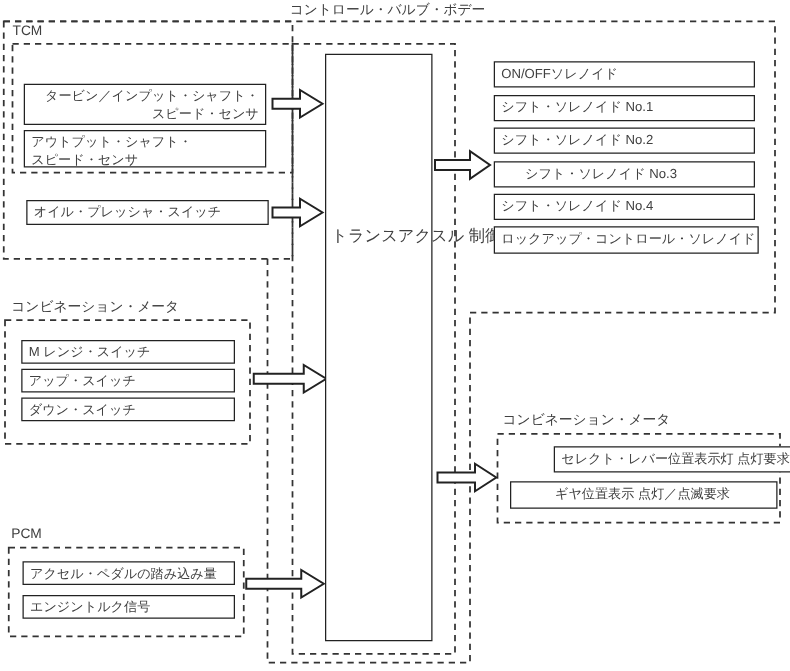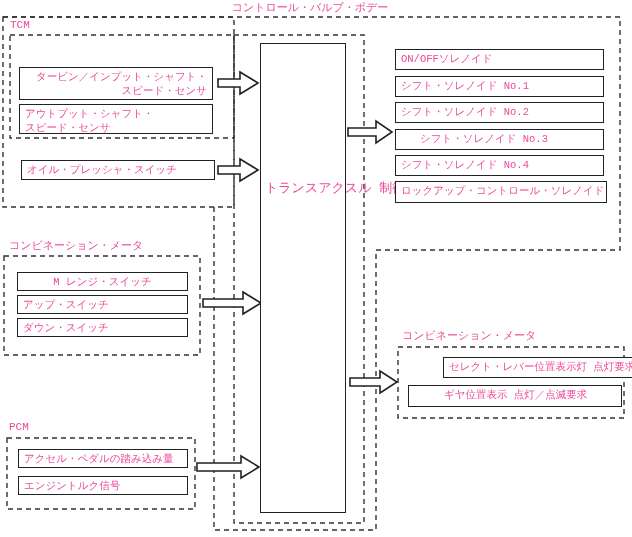--- a/index.html
+++ b/index.html
@@ -1,19 +1,19 @@
 <!DOCTYPE html>
 <html><head>
 <meta charset="utf-8">
 <style>
   html,body{margin:0;padding:0;background:#ffffff;}
   .stage{
     position:relative;width:632px;height:537px;background:#ffffff;
-    font-family:Liberation Mono, monospace;
-    color:#ec4899;overflow:hidden;
+    font-family:Liberation Sans, sans-serif;
+    color:#404040;overflow:hidden;
   }
   .layer{position:absolute;left:0;top:0;width:632px;height:537px;}
   .box{
     position:absolute;box-sizing:border-box;border:1.5px solid #222;
     background:#fff;font-size:10.5px;line-height:14px;padding:2px 5px;
     white-space:nowrap;overflow:hidden;
   }
   .box .ln{display:block;}
   .lbl{position:absolute;font-size:11px;line-height:13px;white-space:nowrap;}
   .title{text-align:center;}
@@ -62,21 +62,21 @@
     <span class="ln">スピード・センサ</span>
   </div>
   <div class="box" style="left:19px;top:104px;width:194px;height:30px;">
     <span class="ln">アウトプット・シャフト・</span>
     <span class="ln">スピード・センサ</span>
   </div>
   <div class="box" style="left:21px;top:160px;width:194px;height:20px;">
     <span class="ln">オイル・プレッシャ・スイッチ</span>
   </div>
 
-  <div class="box" style="left:17px;top:272px;width:171px;height:19px;text-align:center;">
+  <div class="box" style="left:17px;top:272px;width:171px;height:19px;">
     <span class="ln">M レンジ・スイッチ</span>
   </div>
   <div class="box" style="left:17px;top:295px;width:171px;height:19px;">
     <span class="ln">アップ・スイッチ</span>
   </div>
   <div class="box" style="left:17px;top:318px;width:171px;height:19px;">
     <span class="ln">ダウン・スイッチ</span>
   </div>
 
   <div class="box" style="left:18px;top:449px;width:170px;height:19px;">

